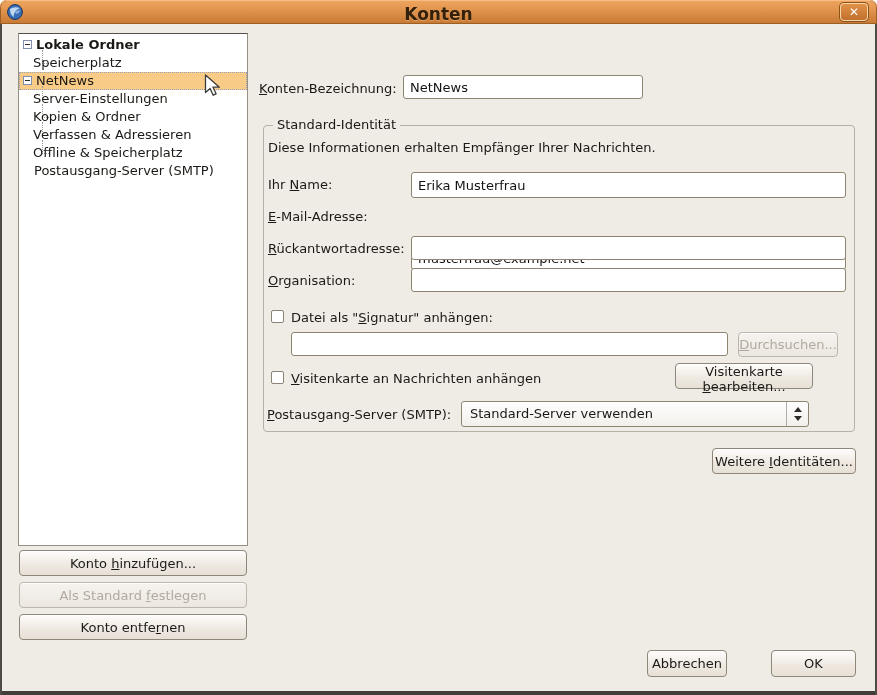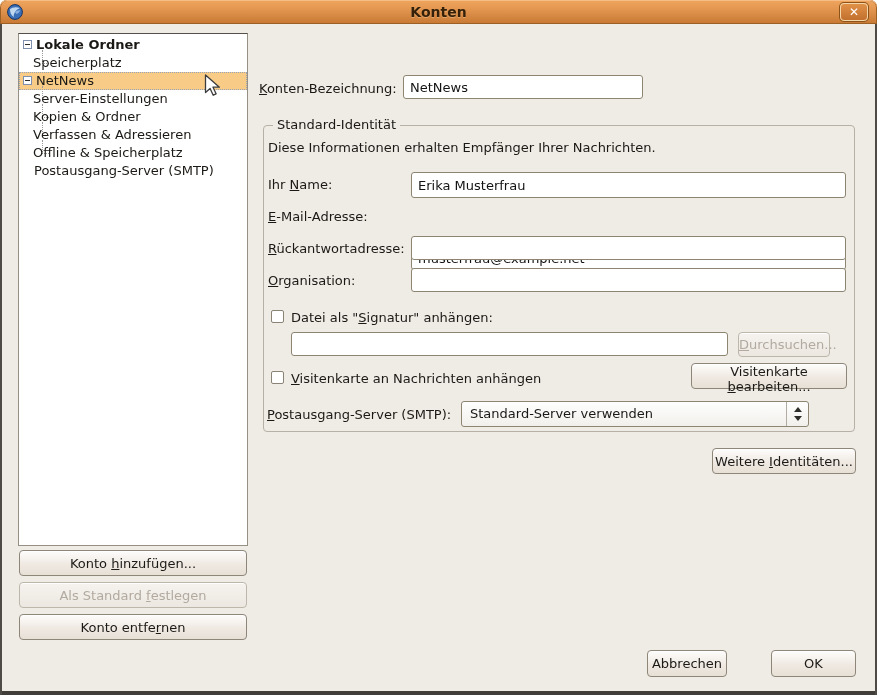--- a/index.html
+++ b/index.html
@@ -11,21 +11,21 @@
   }
   
   .titlebar {
     position:absolute; left:0; top:0; width:877px; height:24px;
     background:linear-gradient(#f0a660,#e0934c 45%,#c97b35 95%,#b06a2a);
     border-radius:7px 7px 0 0;
     box-shadow: inset 0 1px 0 #f6bd86, inset 0 0 0 1px #9c5f24;
   }
   .titlebar .title {
     position:absolute; left:0; right:0; top:4px; text-align:center;
-    font-weight:bold; font-size:14px; color:#35200a;
+    font-weight:bold; font-size:17px; color:#35200a;
     text-shadow:0 1px 0 rgba(255,226,185,0.35);
   }
   .app-icon { position:absolute; left:7px; top:4px; width:16px; height:16px; }
   .close-btn {
     position:absolute; right:9px; top:3px; width:28px; height:18px;
     background:linear-gradient(#e09148,#c2702d);
     border:1px solid #f4d6a8; border-radius:4px;
     box-shadow:0 0 0 1px #8d5218;
     color:#ffffff; font-weight:bold; font-size:12px; line-height:16px;
     text-align:center; cursor:default;
@@ -201,29 +201,29 @@
       <div class="flabel" style="left:4px; top:147px;">
         <span></span><span class="mn">O</span><span>rganisation:</span>
       </div>
       <input class="tfield" style="left: 147px; top: 142px; width: 435px; height: 24px;" value="">
 
       <span class="checkbox" style="left:7px; top:184px;"></span>
       <div class="flabel" style="left:27px; top:184px;">
         <span>Datei als "</span><span class="mn">S</span><span>ignatur" anhängen:</span>
       </div>
       <input class="tfield" style="left: 27px; top: 206px; width: 437px; height: 24px;" value="">
-      <button class="btn" style="left:474px; top:206px; width:92px; height:25px;" disabled="">
+      <button class="btn" style="left:474px; top:206px; width:100px; height:25px;" disabled="">
         <span></span><span class="mn">D</span><span>urchsuchen...</span>
       </button>
 
       <span class="checkbox" style="left:7px; top:245px;"></span>
       <div class="flabel" style="left:27px; top:245px;">
         <span></span><span class="mn">V</span><span>isitenkarte an Nachrichten anhängen</span>
       </div>
-      <button class="btn" style="left:411px; top:237px; width:156px; height:26px;margin-left:16px;">
+      <button class="btn" style="left:411px; top:237px; width:138px; height:26px;">
         <span>Visitenkarte </span><span class="mn">b</span><span>earbeiten...</span>
       </button>
 
       <div class="flabel" style="left:3px; top:281px;">
         <span></span><span class="mn">P</span><span>ostausgang-Server (SMTP):</span>
       </div>
       <div class="select" style="left:197px; top:275px; width:348px; height:26px;">
         <span class="sel-text">Standard-Server verwenden</span>
         <span class="stepper">
           <span class="arr-up"></span>

